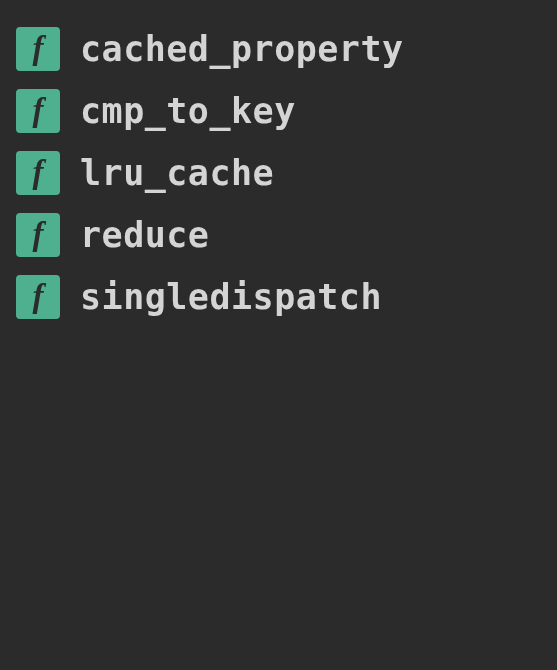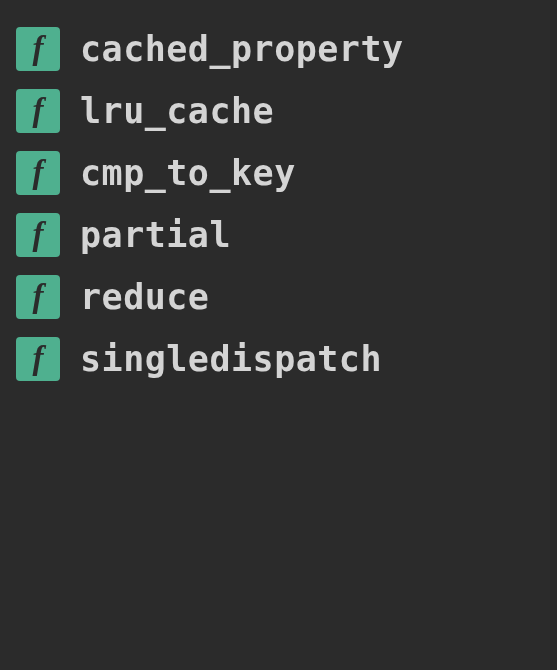--- a/index.html
+++ b/index.html
@@ -55,29 +55,25 @@
 </head>
 <body>
 
 <div class="list">
   <div class="list-item">
     <span class="function-icon"></span>
     <span class="item-label">cached_property</span>
   </div>
   <div class="list-item">
     <span class="function-icon"></span>
-    <span class="item-label">lru_cache</span>
-  </div>
-  <div class="list-item">
-    <span class="function-icon"></span>
     <span class="item-label">cmp_to_key</span>
   </div>
   <div class="list-item">
     <span class="function-icon"></span>
-    <span class="item-label">partial</span>
+    <span class="item-label">lru_cache</span>
   </div>
   <div class="list-item">
     <span class="function-icon"></span>
     <span class="item-label">reduce</span>
   </div>
   <div class="list-item">
     <span class="function-icon"></span>
     <span class="item-label">singledispatch</span>
   </div>
 </div>

